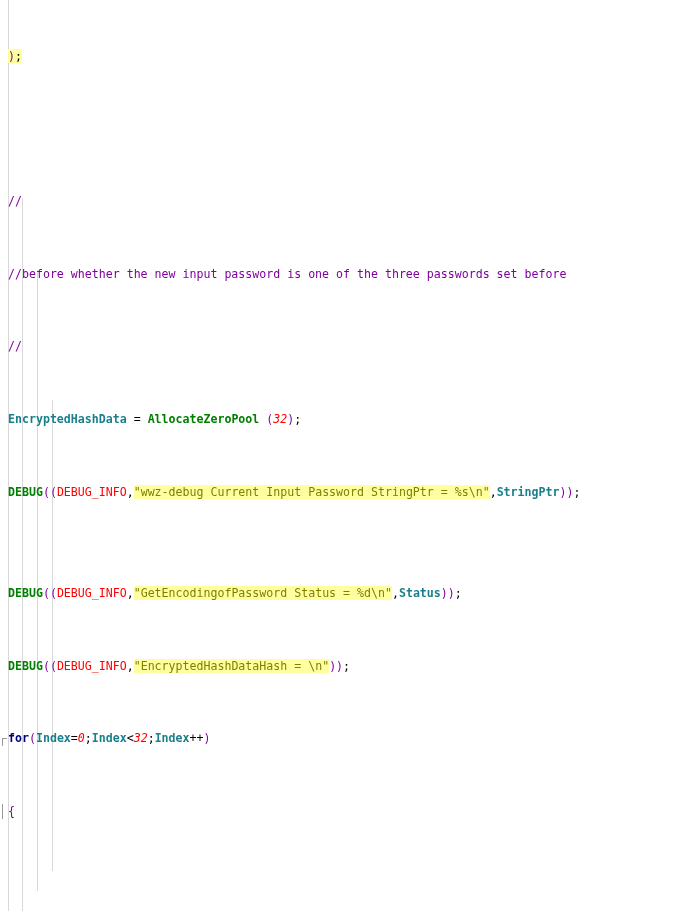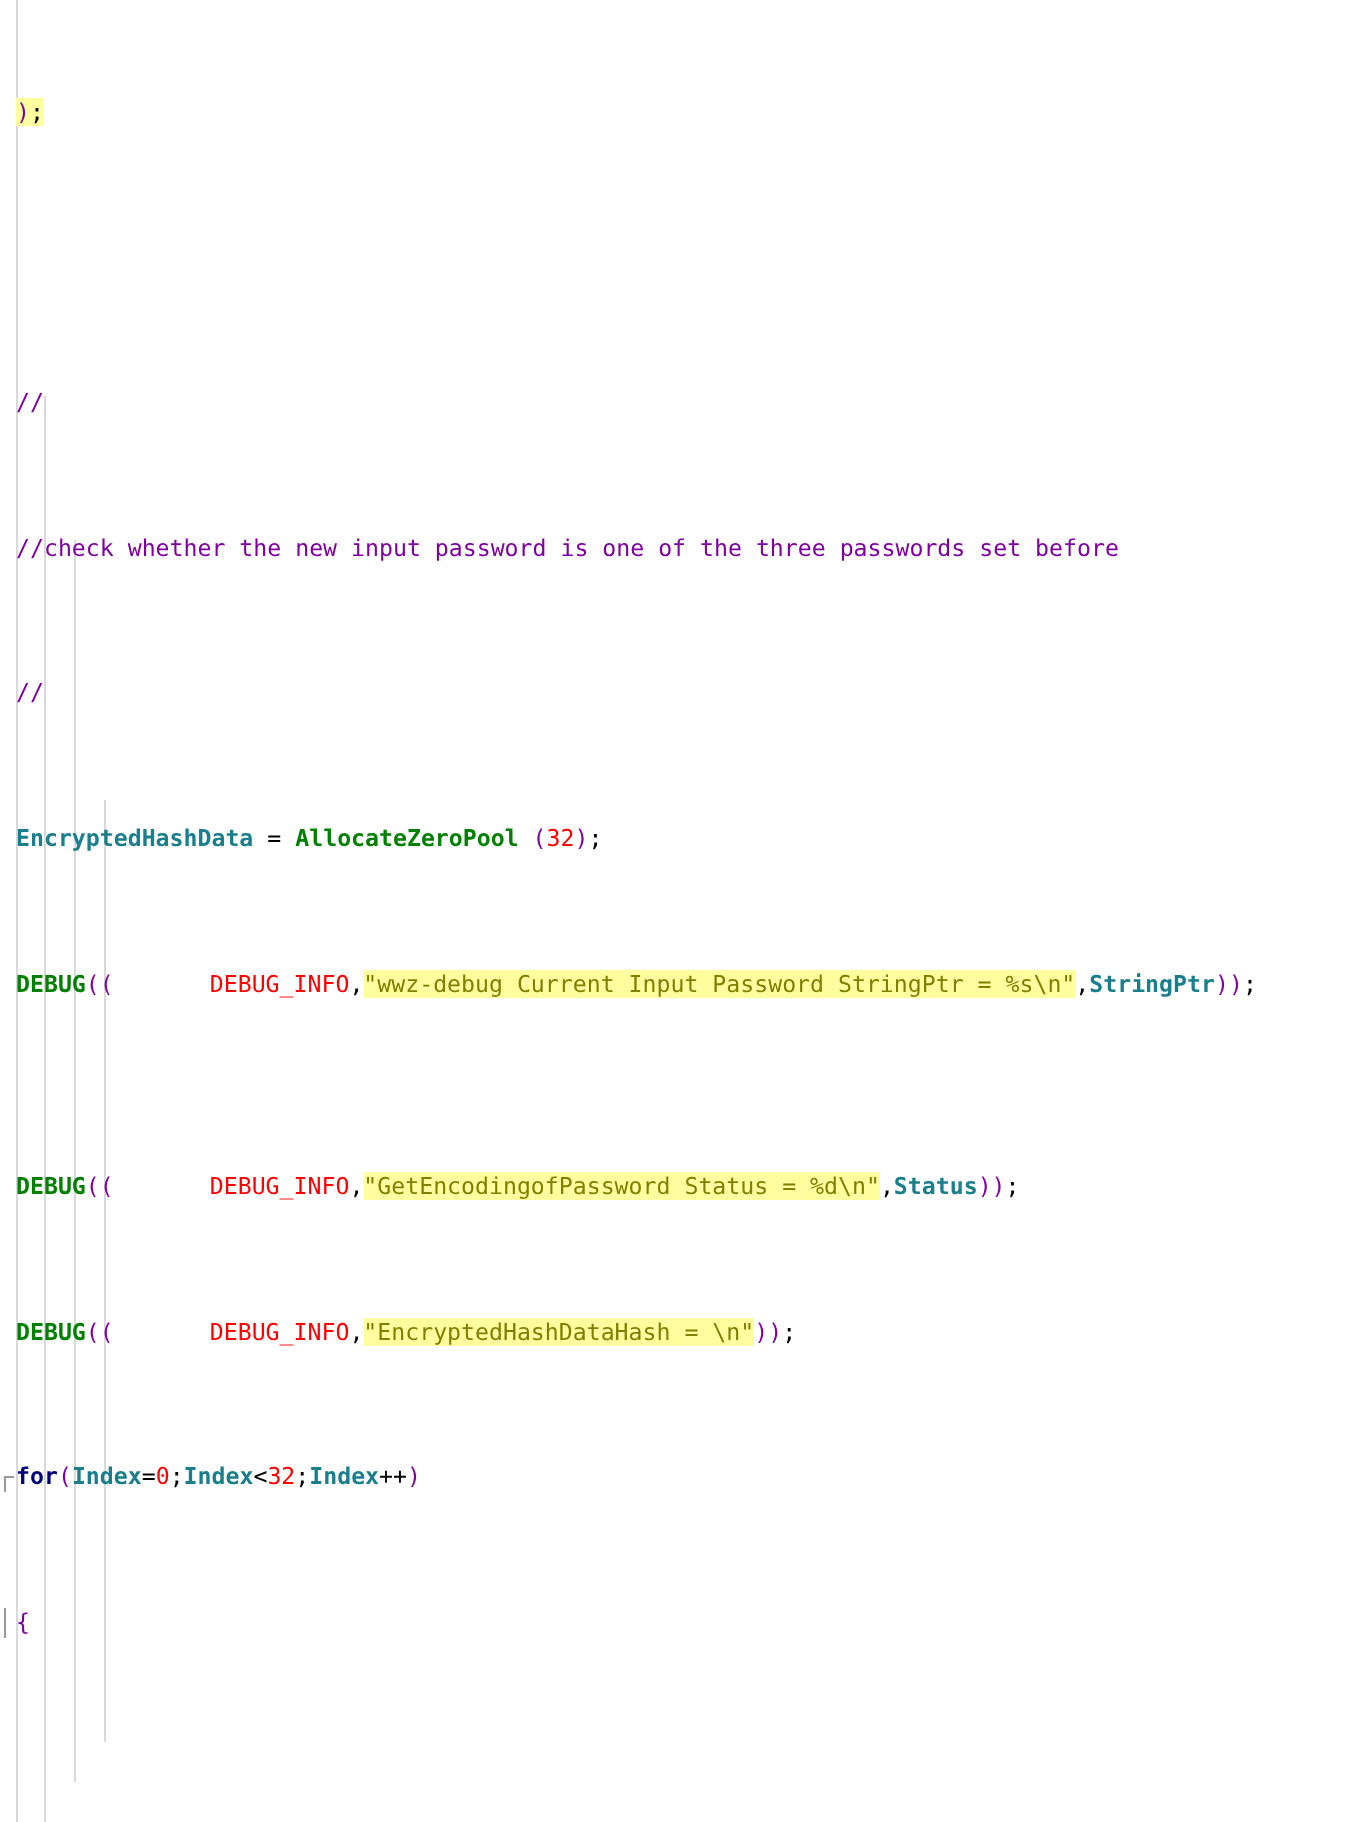--- a/index.html
+++ b/index.html
@@ -69,22 +69,22 @@
     height: 15px;
     top: 0;
   }
 
   
   .cm  { color: #8000a0; }                       
   .kw  { color: #00007f; font-weight: bold; text-align: center; }    
   .fn  { color: #008000; font-weight: bold; }    
   .fn2 { color: #008000; }                       
   .id  { color: #1a7f8c; font-weight: bold; }                       
-  .cst { color: #ff0000; margin-left: 48px; }                       
-  .num { color: #ff0000; }                       
+  .cst { color: #ff0000; }                       
+  .num { color: #ff0000; font-style: italic; }                       
   .op  { color: #000000; }                       
   .pn  { color: #8000a0; }    
   .str { color: #808000; background: #ffffa0; }
   .hl  { background: #ffffa0; }
 
   .clip-top { margin-top: -9px; }
 </style>
 </head>
 <body>
 
@@ -100,21 +100,21 @@
     
     <div class="line clip-top"><span class="hl"><span class="pn">)</span><span class="op">;</span></span></div>
 
     
     <div class="line"> </div>
 
     
     <div class="line"><span class="cm">//</span></div>
 
     
-    <div class="line"><span class="cm">//check whether the new input password is one of the three passwords set before</span></div>
+    <div class="line"><span class="cm">//before whether the new input password is one of the three passwords set before</span></div>
 
     
     <div class="line"><span class="cm">//</span></div>
 
     
     <div class="line"><span class="id">EncryptedHashData</span> <span class="op">=</span> <span class="fn">AllocateZeroPool</span> <span class="pn">(</span><span class="num">32</span><span class="pn">)</span><span class="op">;</span></div>
 
     
     <div class="line"><span class="fn">DEBUG</span><span class="pn">((</span><span class="cst">DEBUG_INFO</span><span class="op">,</span><span class="str">"wwz-debug Current Input Password StringPtr = %s\n"</span><span class="op">,</span><span class="id">StringPtr</span><span class="pn">))</span><span class="op">;</span></div>
 

